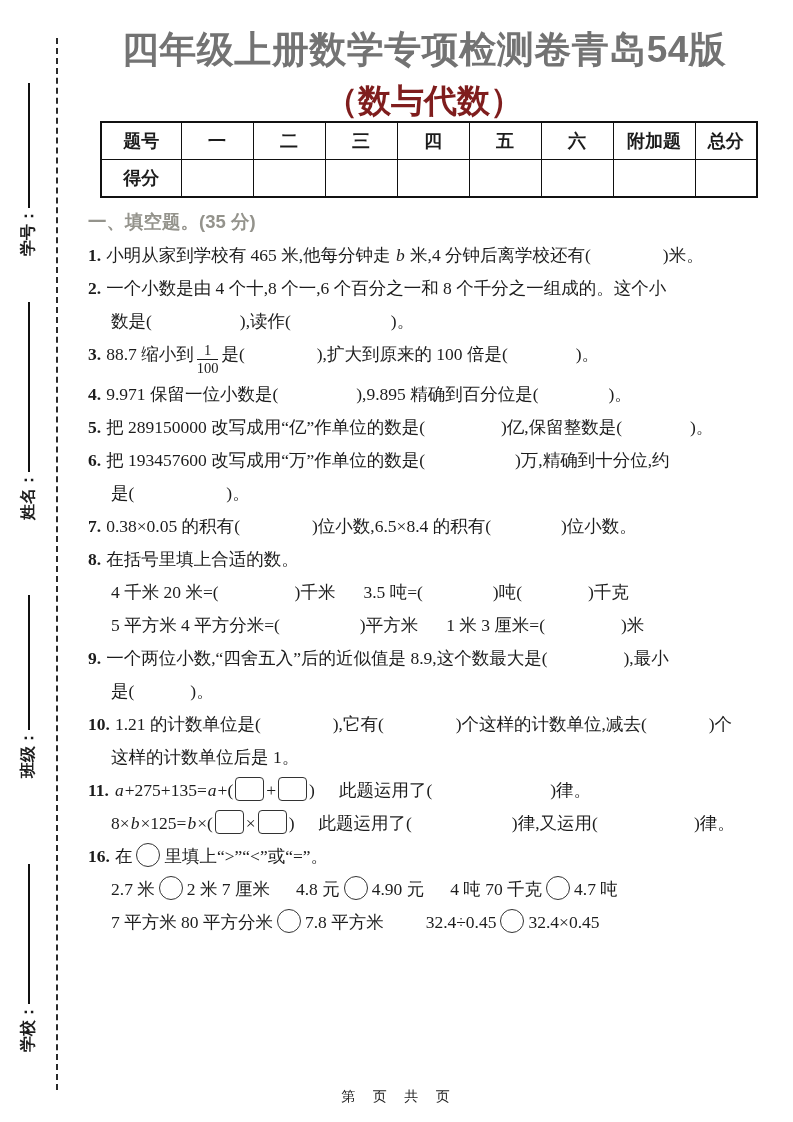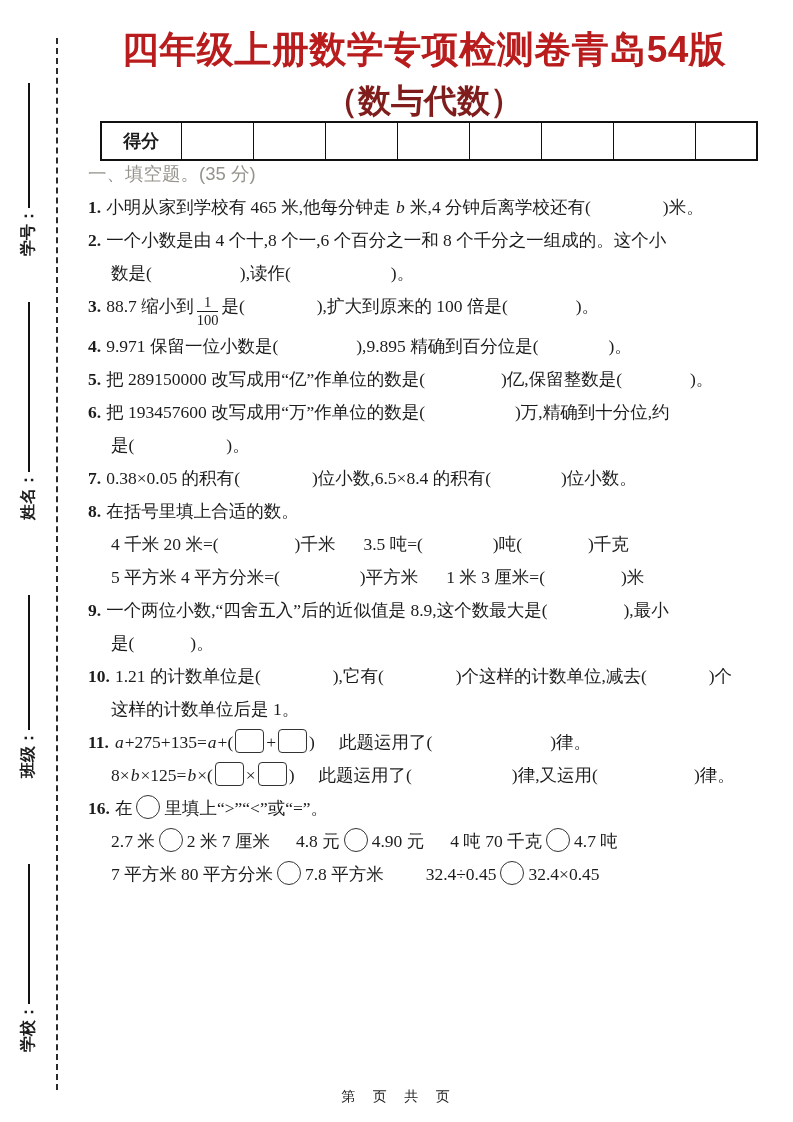--- a/index.html
+++ b/index.html
@@ -19,21 +19,21 @@
   }
   .side-item .side-line { display:inline-block; border-bottom:2px solid #111; vertical-align:3px; }
   .side-item:nth-of-type(1){ top:256px; } .side-item:nth-of-type(1) .side-line{ width:125px; }
   .side-item:nth-of-type(2){ top:520px; } .side-item:nth-of-type(2) .side-line{ width:170px; }
   .side-item:nth-of-type(3){ top:778px; } .side-item:nth-of-type(3) .side-line{ width:135px; }
   .side-item:nth-of-type(4){ top:1052px; } .side-item:nth-of-type(4) .side-line{ width:140px; }
   
   .content { position:absolute; left:88px; top:28px; width:672px; }
   .title {
     text-align:center; font-family:"Liberation Sans", sans-serif;
-    font-weight:bold; font-size:37px; line-height:1.2; color:#b91c1c; letter-spacing:0.5px;
+    font-weight:bold; font-size:37px; line-height:1.2; color:#737373; letter-spacing:0.5px;
   }
   .subtitle {
     text-align:center; font-family:"Liberation Sans", sans-serif;
     font-weight:bold; font-size:33px; line-height:1.2; color:#7f1d1d; margin-top:9px;
   }
   .info-line {
     text-align:right; font-family:"Liberation Sans", sans-serif; font-weight:600;
     font-size:17px; margin-top:13px; margin-bottom:7px; padding-right:4px; color:#000;
   }
   
@@ -41,21 +41,21 @@
     border-collapse:collapse; margin-left:12px; table-layout:fixed; width:656px;
     border:2px solid #111;
   }
   table.score-table td {
     border:1px solid #111; height:36px; text-align:center;
     font-weight:bold; font-size:18px; padding:0; overflow:hidden;
   }
   col.c-label{ width:80px; } col.c-num{ width:72px; } col.c-extra{ width:82px; } col.c-total{ width:62px; }
   
   .section-title {
-    font-family:"Liberation Sans", sans-serif; font-weight:normal;
+    margin-top:11px; font-family:"Liberation Sans", sans-serif; font-weight:bold;
     font-size:18.5px; color:#94938c;
   }
   .questions { margin-top:5px; font-size:17.5px; }
   .q-line { line-height:31px; padding:1px 0; white-space:nowrap; }
   .q-line.cont { padding-left:23px; }
   .q-num { font-weight:bold; margin-right:5px; }
   .blank-sp { display:inline-block; }
   .gap { display:inline-block; }
   .var { font-style:italic; padding:0 1px; }
   .box {
@@ -105,20 +105,31 @@
         <col class="c-num">
         <col class="c-num">
         <col class="c-num">
       <col class="c-num">
         <col class="c-num">
         <col class="c-num">
         <col class="c-extra">
         <col class="c-total">
     </colgroup>
     <tbody>
+        <tr>
+      <td>题号</td>
+      <td>一</td>
+      <td>二</td>
+      <td>三</td>
+      <td>四</td>
+      <td>五</td>
+      <td>六</td>
+      <td>附加题</td>
+      <td>总分</td>
+    </tr>
     <tr>
       <td>得分</td>
       <td></td>
       <td></td>
       <td></td>
       <td></td>
       <td></td>
       <td></td>
       <td></td>
       <td></td>

